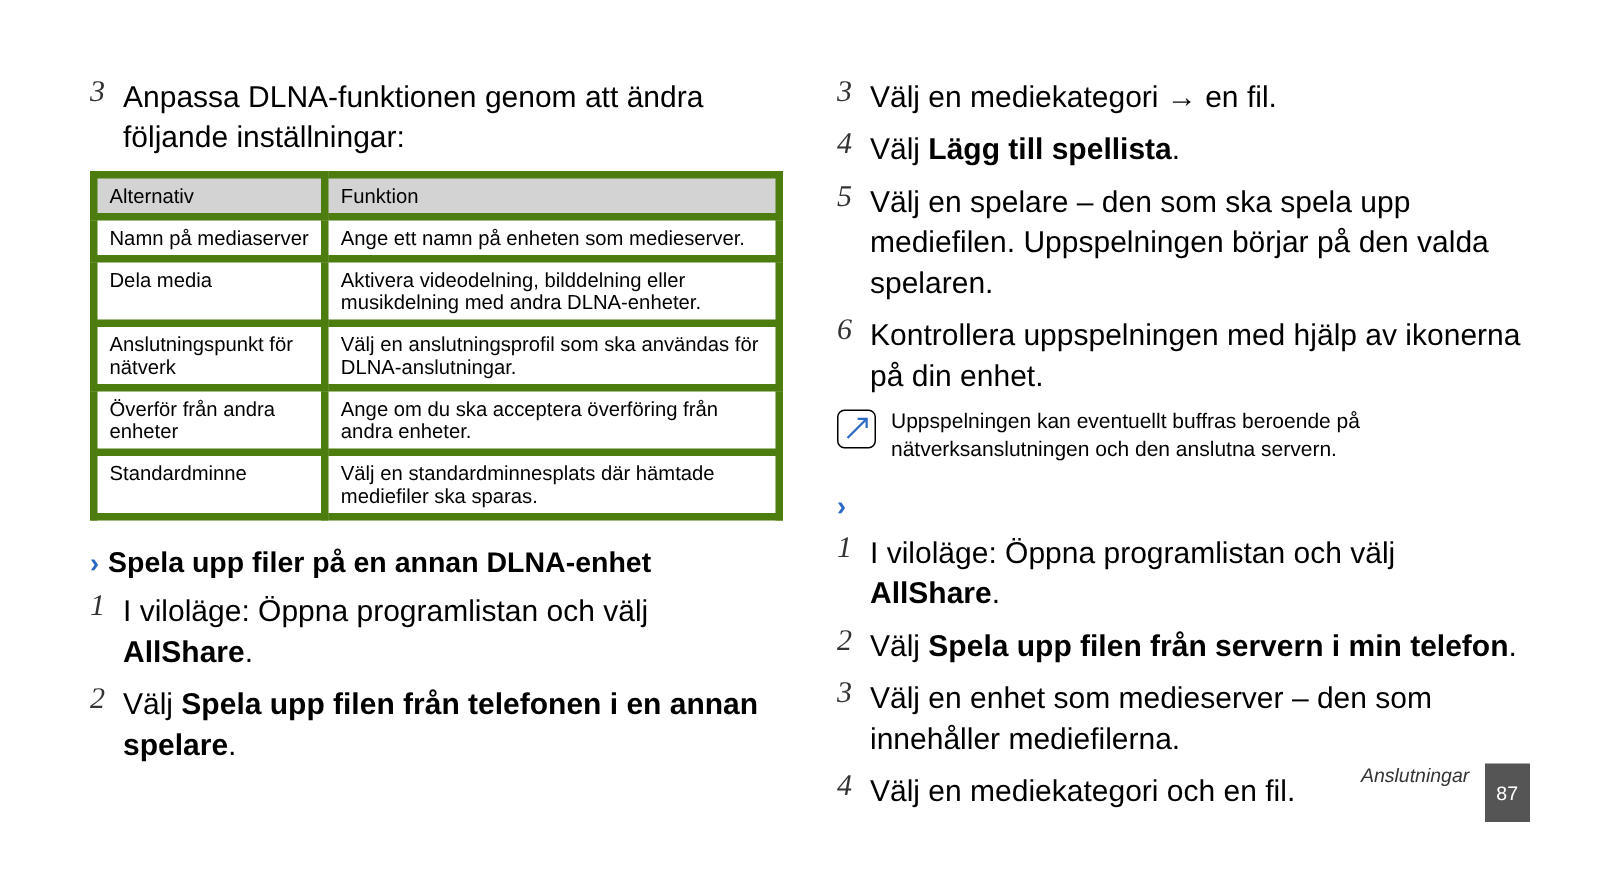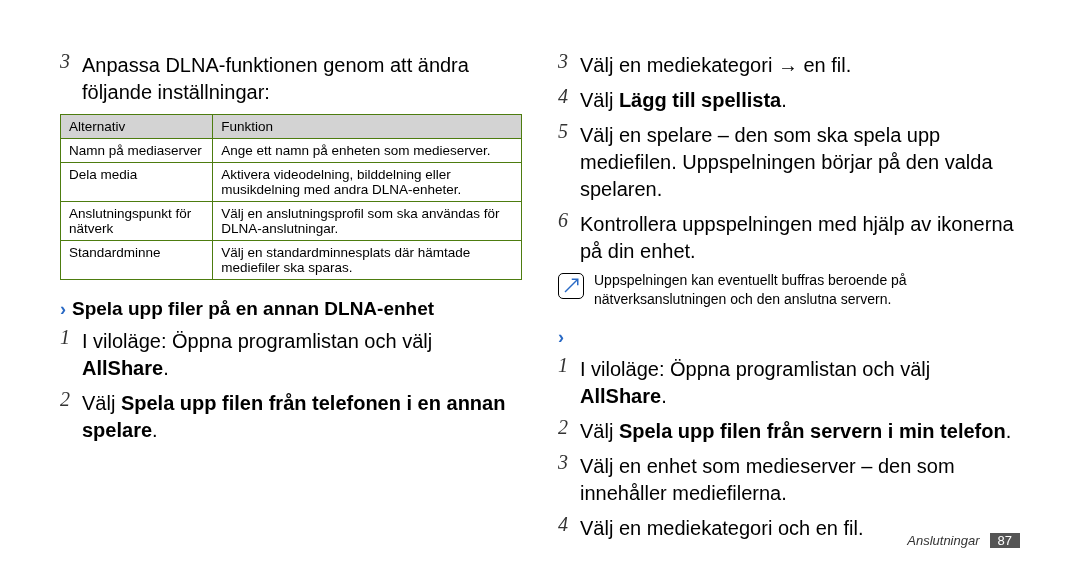--- a/index.html
+++ b/index.html
@@ -38,21 +38,21 @@
     padding-top: 2px;
   }
   .bold { font-weight: bold; }
   table.opts {
     border-collapse: collapse;
     width: 100%;
     margin: 8px 0 18px 0;
     font-size: 13.5px;
   }
   table.opts th, table.opts td {
-    border: 1px solid #4d7c0f;
+    border: 5px solid #4d7c0f;
     padding: 4px 8px;
     text-align: left;
     vertical-align: top;
   }
   table.opts th {
     background: #d3d3d3;
     font-weight: normal;
   }
   .section-head {
     display: flex;
@@ -95,21 +95,21 @@
     right: 60px;
     display: flex;
     align-items: flex-start;
     gap: 10px;
     font-size: 13px;
   }
   .footer-label { font-style: italic; color: #333; }
   .footer-page {
     background: #555;
     color: #fff;
-    padding: 0 8px;
+    padding: 12px 8px;
     font-size: 13px;
   }
   .arrow { font-family: Arial, sans-serif; }
 </style>
 </head>
 <body>
 
 <div class="columns">
 
   <div class="col">
@@ -131,20 +131,24 @@
           <td>Namn på mediaserver</td>
           <td>Ange ett namn på enheten som medieserver.</td>
         </tr>
         <tr>
           <td>Dela media</td>
           <td>Aktivera videodelning, bilddelning eller musikdelning med andra DLNA-enheter.</td>
         </tr>
         <tr>
           <td>Anslutningspunkt för nätverk</td>
           <td>Välj en anslutningsprofil som ska användas för DLNA-anslutningar.</td>
+        </tr>
+        <tr>
+          <td>Överför från andra enheter</td>
+          <td>Ange om du ska acceptera överföring från andra enheter.</td>
         </tr>
         <tr>
           <td>Standardminne</td>
           <td>Välj en standardminnesplats där hämtade mediefiler ska sparas.</td>
         </tr>
       </tbody>
     </table>
 
     <div class="section-head">
       <span class="chev">›</span>

